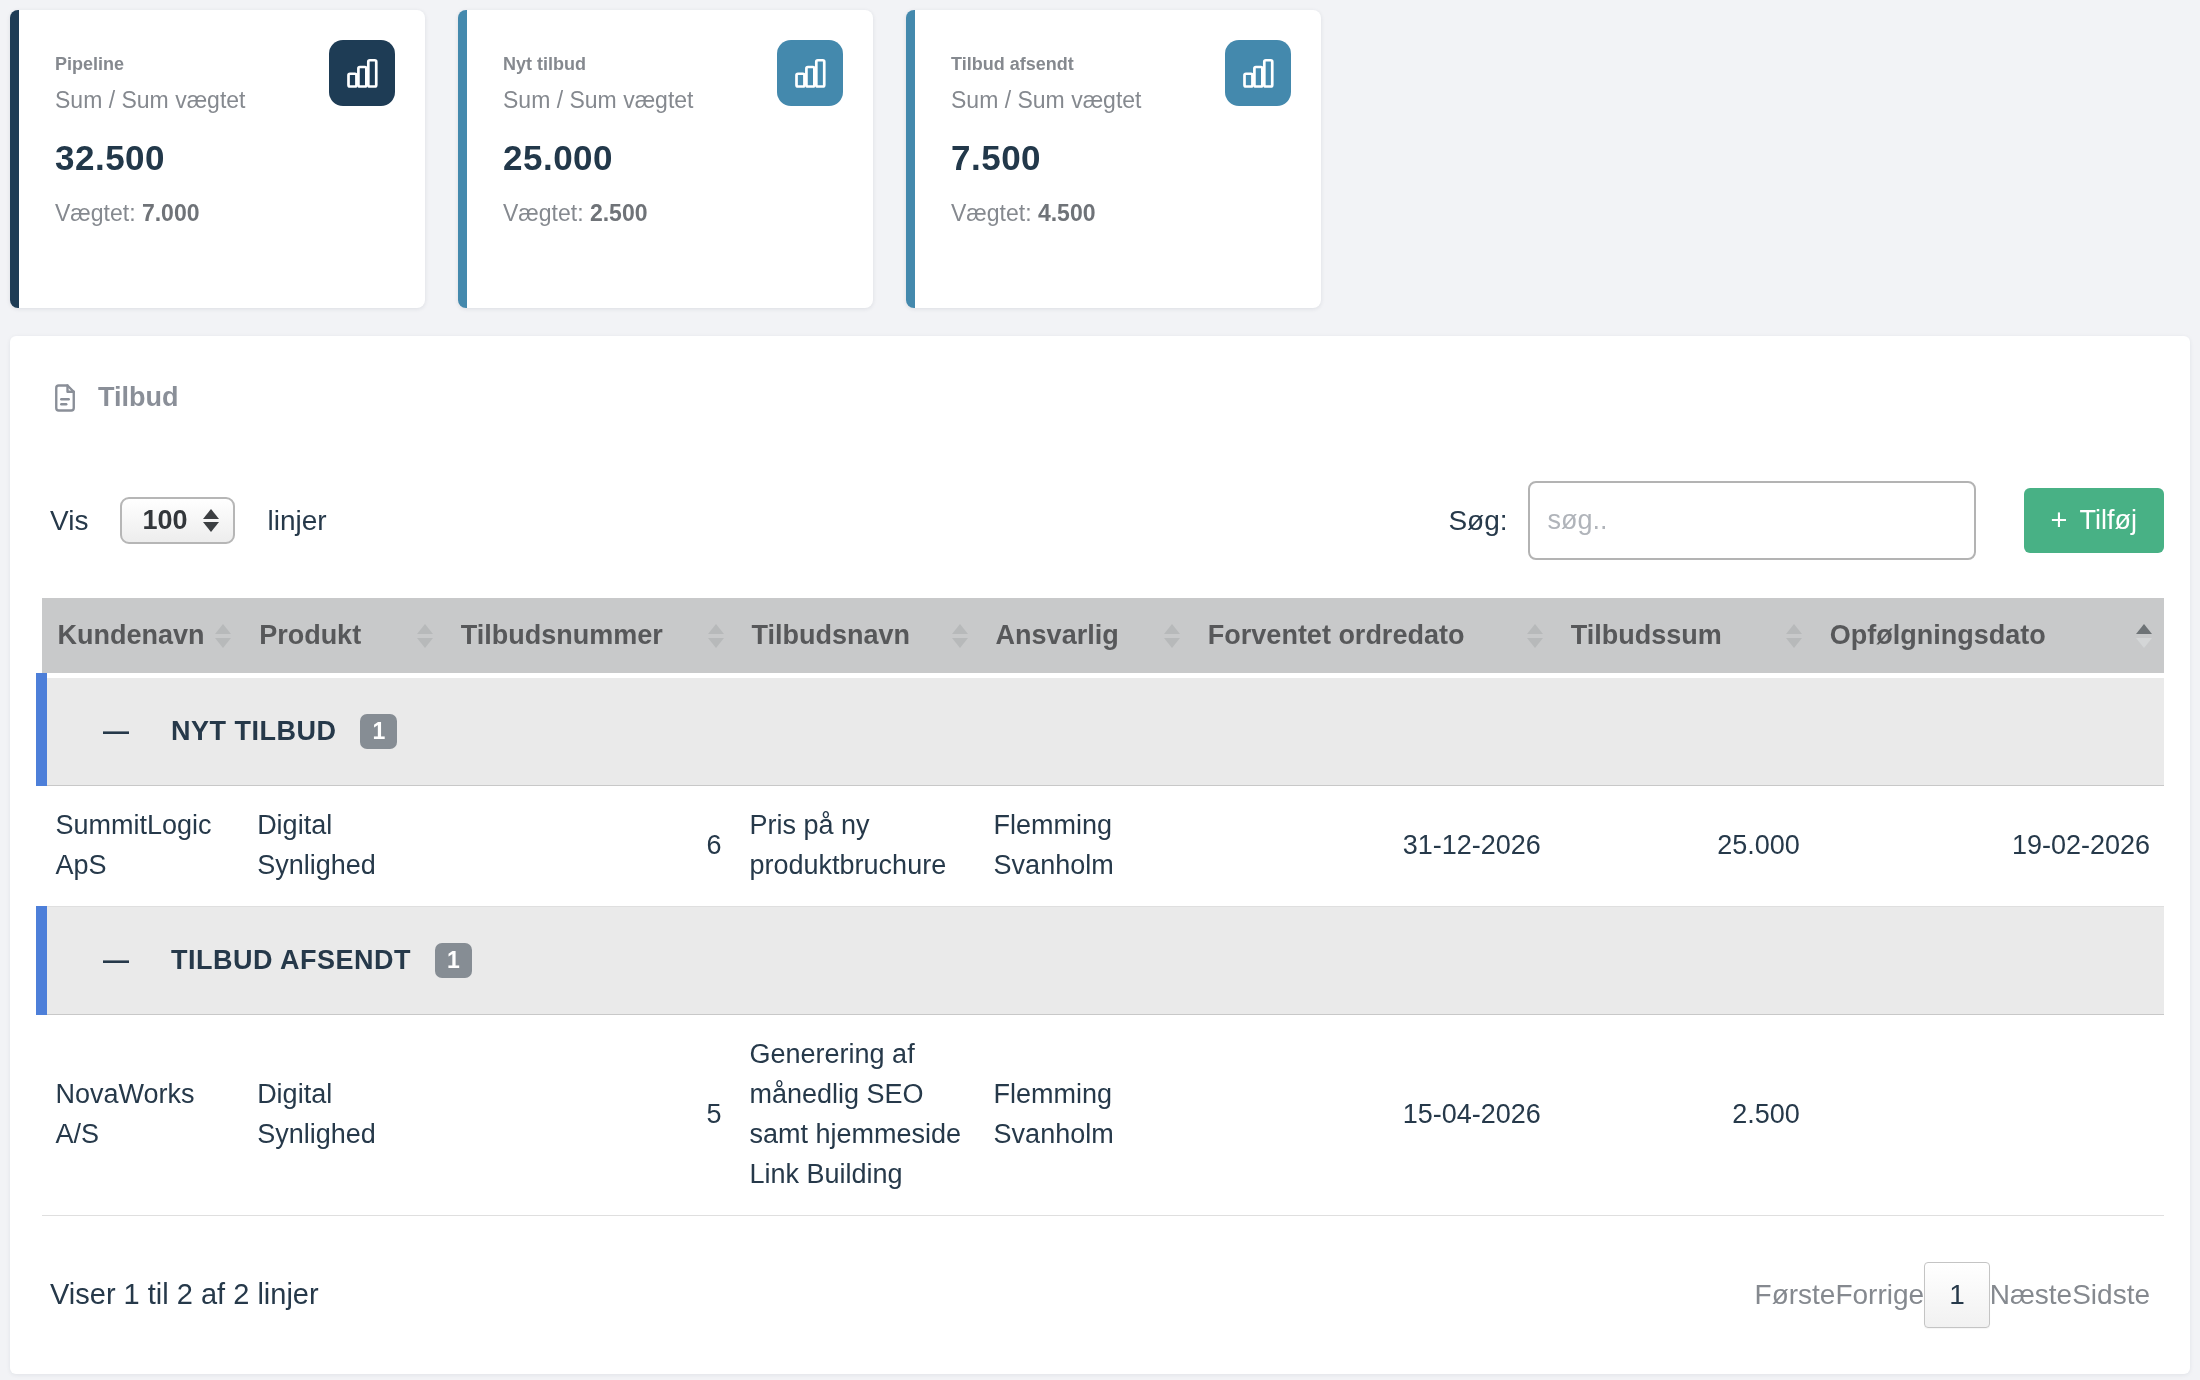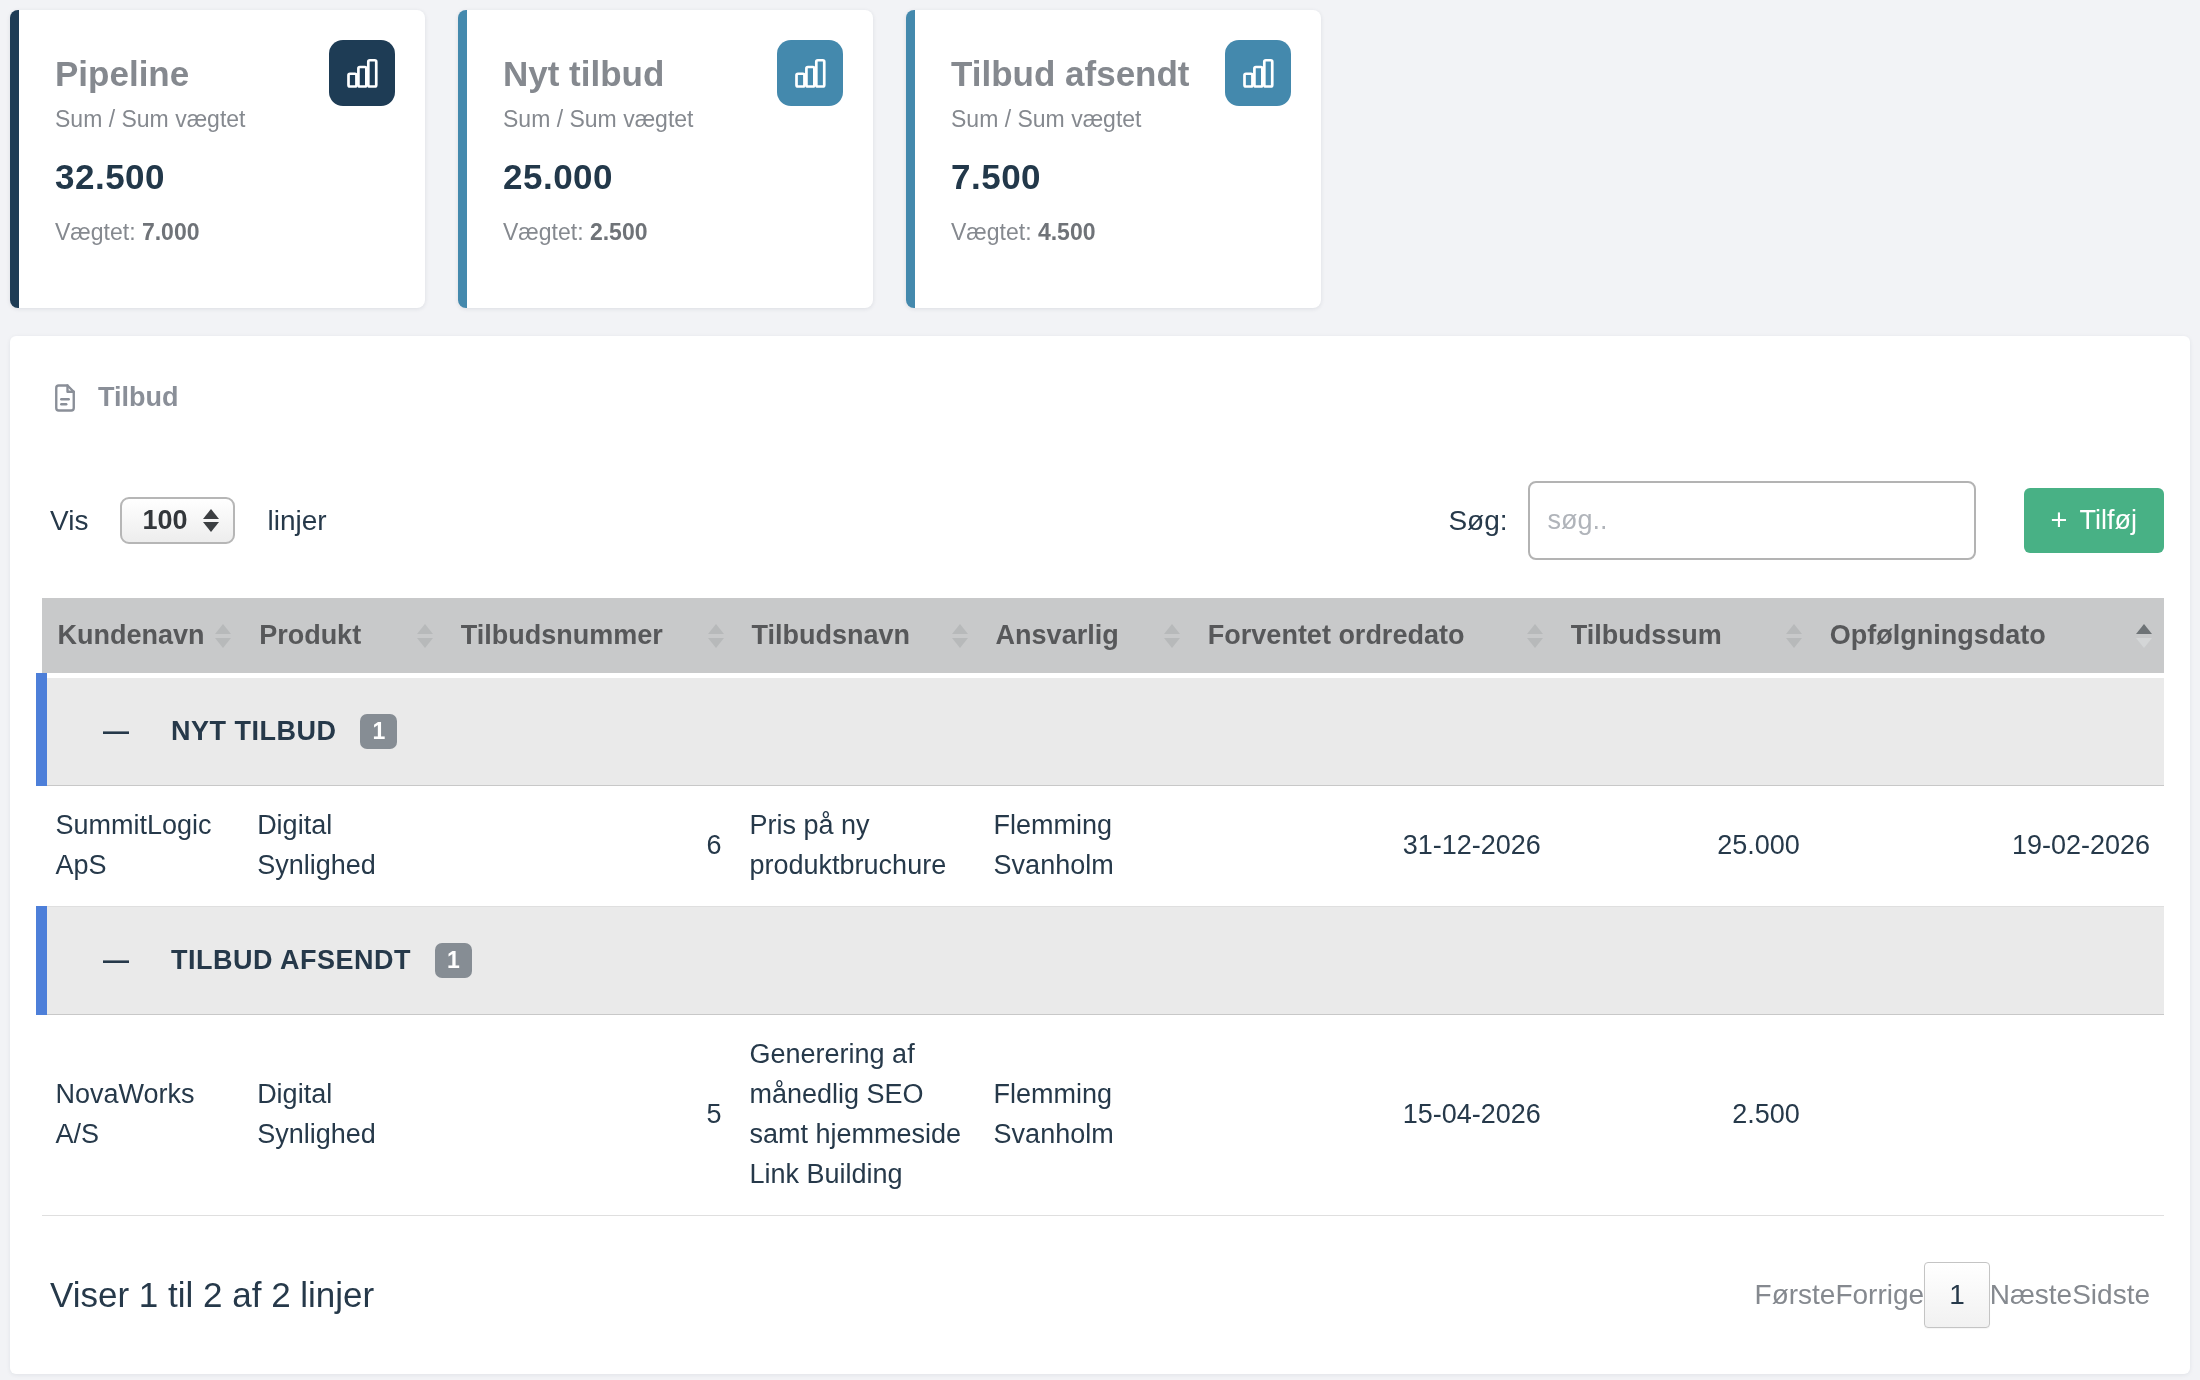--- a/index.html
+++ b/index.html
@@ -6,21 +6,21 @@
   html,body { width:2200px; height:1380px; background:#f2f3f6; font-family:"Liberation Sans", sans-serif; overflow:hidden; }
 
   
   .cards-row { display:flex; gap:33px; padding:10px 10px 0 10px; }
   .card {
     width:415px; height:298px; background:#ffffff; border-radius:8px;
     border-left:9px solid #1e3c55; box-shadow:0 1px 4px rgba(30,40,60,0.10);
     padding:30px 30px 0 36px; position:relative;
   }
   .card-top { display:flex; justify-content:space-between; align-items:flex-start; }
-  .card-title { font-size:35px; font-weight:bold; color:#85898f; padding-top:14px; }
+  .card-title { font-size:18px; font-weight:bold; color:#85898f; padding-top:14px; }
   .card-subtitle { font-size:23px; color:#85898f; margin-top:12px; }
   .icon-box { width:66px; height:66px; border-radius:14px; background:#1e3c55;
     display:flex; align-items:center; justify-content:center; flex:0 0 auto; }
   .card-value { font-size:35px; font-weight:bold; color:#22384a; margin-top:24px; letter-spacing:0.5px; }
   .card-weighted { font-size:23px; color:#85898f; margin-top:22px; }
   .card-weighted b { color:#6f7378; }
 
   
   .panel {
     margin:28px 10px 0 10px; background:#ffffff; border-radius:6px;
@@ -83,21 +83,21 @@
   }
   td.data-cell {
     font-size:27px; color:#26394a; padding:20px 14px; line-height:1.48;
     border-bottom:1px solid #dfdfdf; vertical-align:middle; background:#fff;
     word-wrap:break-word;
   }
   td.data-cell.al-right { text-align:right; }
 
   
   .table-footer { display:flex; justify-content:space-between; align-items:center; margin-top:46px; padding:0 14px; }
-  .footer-info { font-size:35px; color:#26394a; }
+  .footer-info { font-size:29px; color:#26394a; }
   .pagination { display:flex; align-items:center; }
   .page-link { font-size:28px; color:#85898f; cursor:pointer; }
   .page-link.current {
     color:#26394a; border:1px solid #c4c4c4; border-radius:4px;
     background:linear-gradient(#ffffff,#f1f1f1); padding:16px 24px; box-shadow:0 1px 1px rgba(0,0,0,0.04);
   }
 </style>
 </head>
 <body>
 

